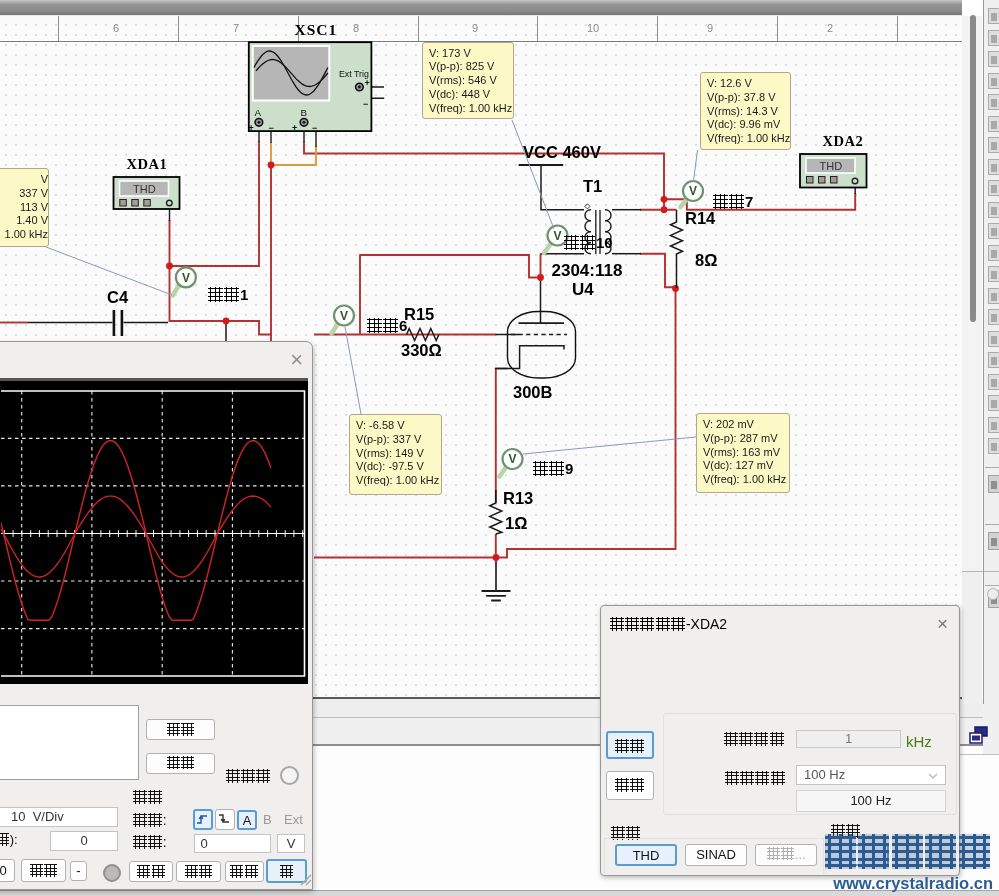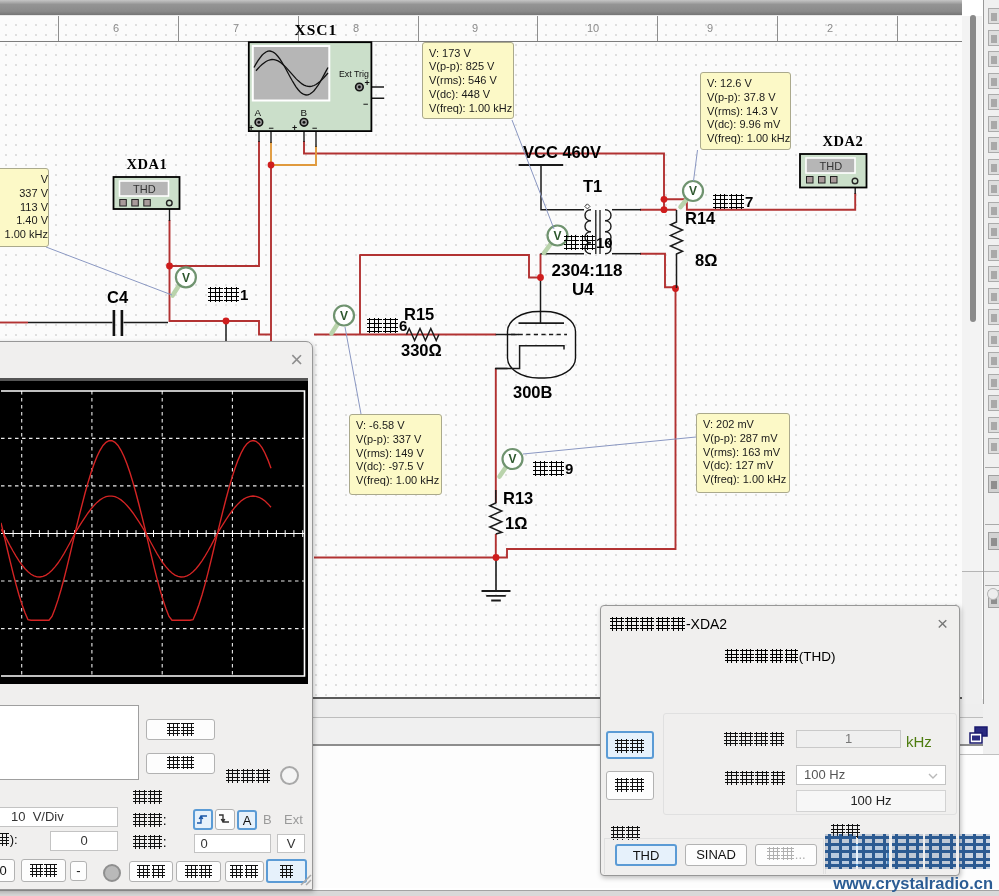--- a/index.html
+++ b/index.html
@@ -255,21 +255,20 @@
 <div class="btn" style="left:402px;top:519px;width:17px;height:20px;line-height:18px;font-size:13px;">-</div>
 <div style="position:absolute;left:435px;top:522px;width:14px;height:14px;border-radius:50%;border:2px solid #8f8f8f;background:#b9b9b9"></div>
 <svg width="12" height="12" style="position:absolute;left:632px;top:532px">
       <path d="M11 1 L1 11 M11 6 L6 11" stroke="#aaa" stroke-width="1.5"></path>
     </svg>
 </div>
 
 <div id="xda2" class="win" style="left:600px;top:605px;width:358px;height:269px;border-radius:4px;z-index:6">
 <div style="position:absolute;left:8px;top:10px;font-size:14px;color:#000000"><i class="z"></i><i class="z"></i><i class="z"></i><i class="z"></i><i class="z"></i>-XDA2</div>
 <div style="position:absolute;right:11px;top:7px;font-size:19px;color:#777">×</div>
-<div style="position:absolute;left:0;top:43px;width:100%;text-align:center;font-size:13.5px;color:#000"><i class="z"></i><i class="z"></i><i class="z"></i><i class="z"></i><i class="z"></i>(THD)</div>
 <div class="btn sel" style="left:5px;top:125px;width:47.5px;height:28px;line-height:26px;font-size:14px;"><i class="z zb"></i><i class="z zb"></i></div>
 <div class="btn" style="left:5px;top:165px;width:47.5px;height:29px;line-height:27px;font-size:14px;"><i class="z zb"></i><i class="z zb"></i></div>
 <div style="position:absolute;left:62px;top:107px;width:294px;height:102px;border:1px solid #e0e0e0;border-radius:3px;box-sizing:border-box"></div>
 <div class="glab" style="left:122px;top:125px"><i class="z zb"></i><i class="z zb"></i><i class="z zb"></i><i class="z zb"></i></div>
 <div style="position:absolute;left:195px;top:124px;width:105px;height:18px;background:#efefef;border:1px solid #c9c9c9;box-sizing:border-box;font-size:13px;color:#777;text-align:center;line-height:16px">1</div>
 <div style="position:absolute;left:305px;top:127px;font-size:15px;color:#4d7c0f">kHz</div>
 <div class="glab" style="left:123px;top:164px"><i class="z zb"></i><i class="z zb"></i><i class="z zb"></i><i class="z zb"></i></div>
 <div style="position:absolute;left:195px;top:159px;width:150px;height:20px;background:#fff;border:1px solid #c3c3c3;box-sizing:border-box;font-size:13px;color:#555;line-height:18px;padding-left:7px">100 Hz<svg width="10" height="6" style="position:absolute;right:7px;top:7px">
         <path d="M1 1 L5 5 L9 1" stroke="#b9b9b9" stroke-width="1.4" fill="none"></path>
       </svg></div>

